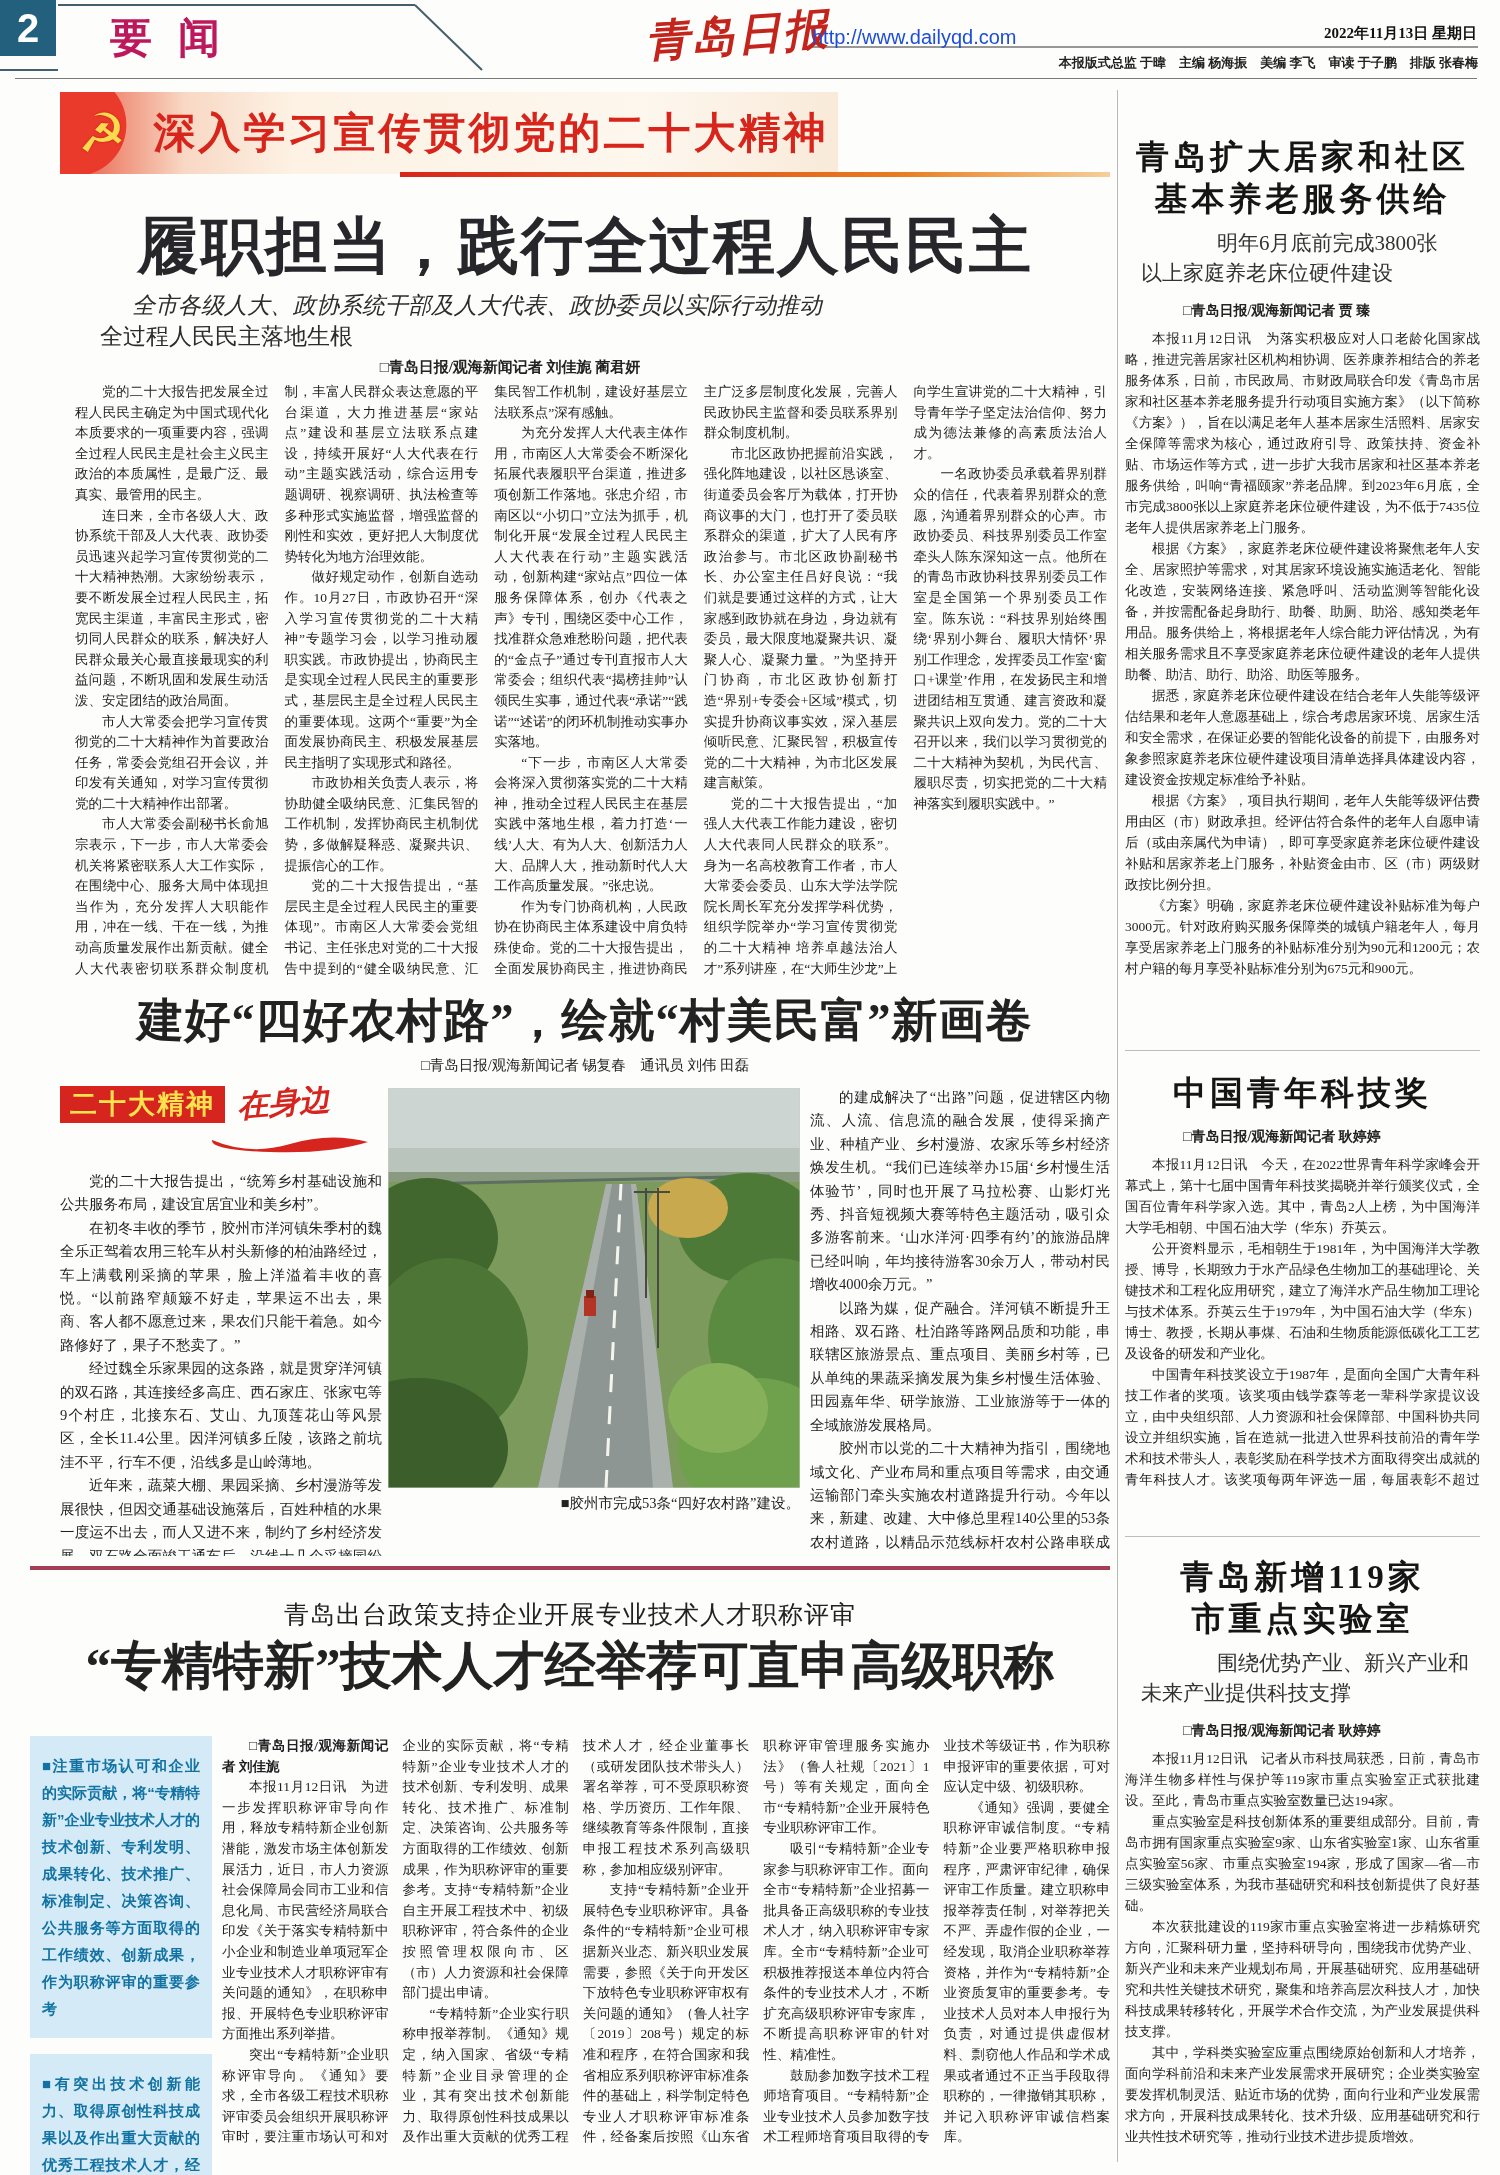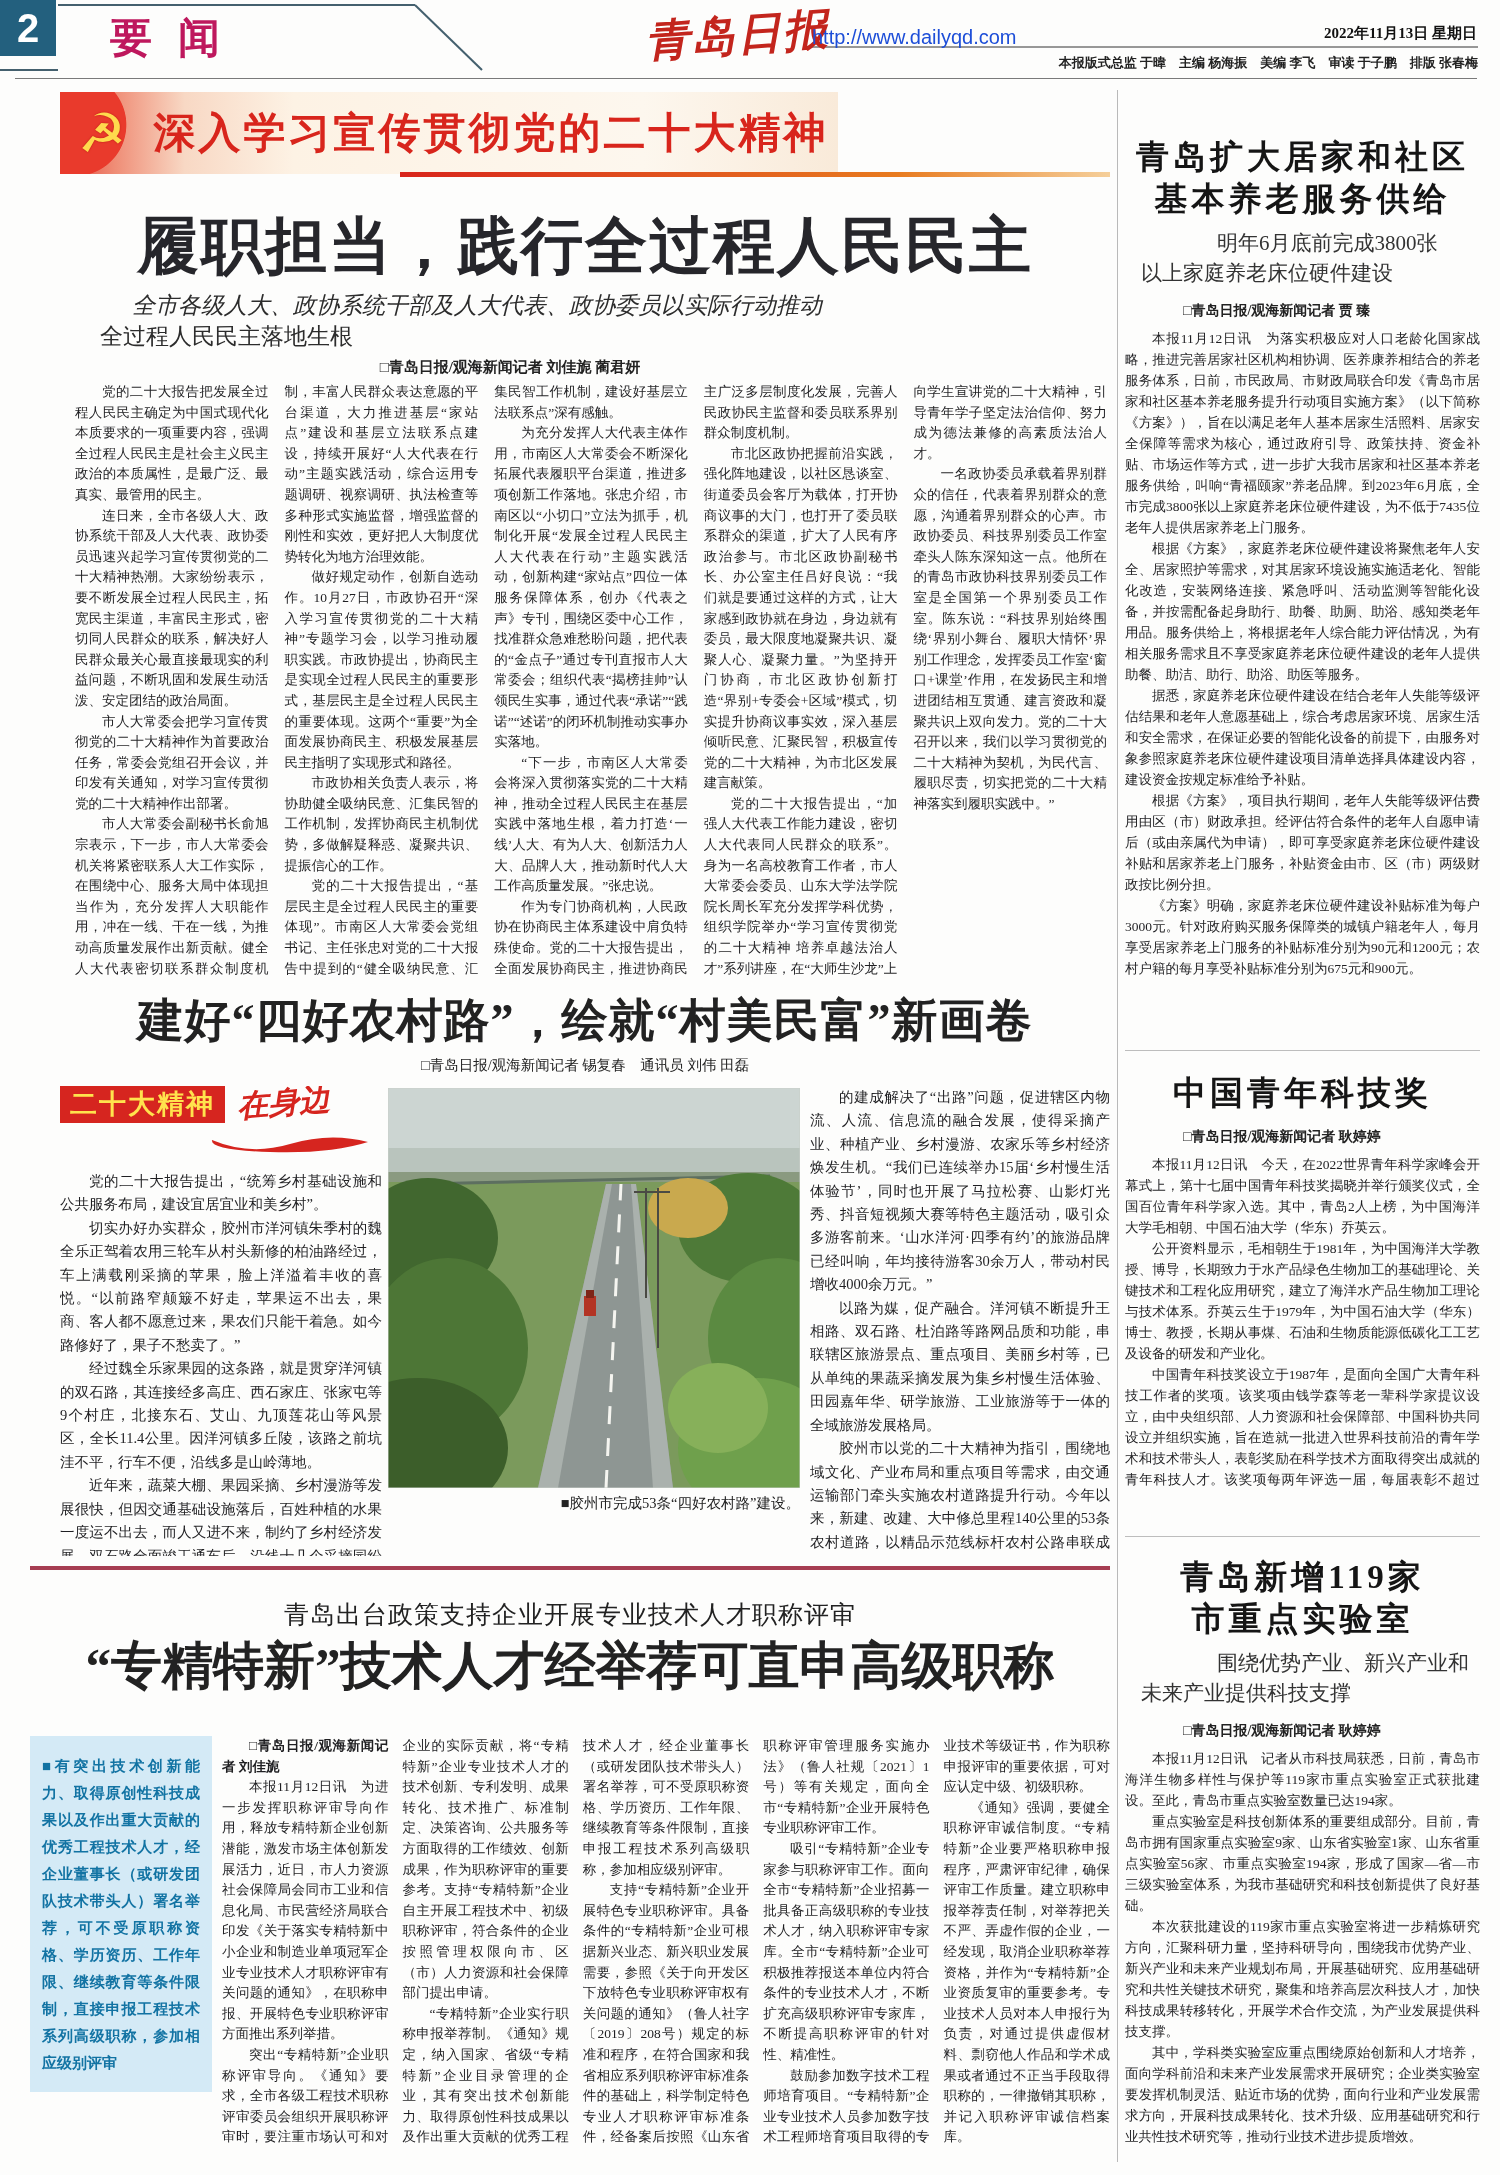--- a/index.html
+++ b/index.html
@@ -165,21 +165,21 @@
 
     <div class="road-left road-col">
       <div class="badge">
         <span class="badge-box">二十大精神</span>
         <span class="badge-script">在身边</span>
         <svg class="badge-swoosh" width="160" height="26" viewBox="0 0 160 26">
           <path d="M2 8 Q 40 24 80 12 T 158 10 Q 120 22 60 20 T 2 8 Z" fill="#d6251f"></path>
         </svg>
       </div>
       <p>党的二十大报告提出，“统筹乡村基础设施和公共服务布局，建设宜居宜业和美乡村”。</p>
-      <p>切实办好办实群众，胶州市洋河镇朱季村的魏全乐正驾着农用三轮车从村头新修的柏油路经过，车上满载刚采摘的苹果，脸上洋溢着丰收的喜悦。“以前路窄颠簸不好走，苹果运不出去，果商、客人都不愿意过来，果农们只能干着急。如今路修好了，果子不愁卖了。”</p>
+      <p>在初冬丰收的季节，胶州市洋河镇朱季村的魏全乐正驾着农用三轮车从村头新修的柏油路经过，车上满载刚采摘的苹果，脸上洋溢着丰收的喜悦。“以前路窄颠簸不好走，苹果运不出去，果商、客人都不愿意过来，果农们只能干着急。如今路修好了，果子不愁卖了。”</p>
       <p>经过魏全乐家果园的这条路，就是贯穿洋河镇的双石路，其连接经多高庄、西石家庄、张家屯等9个村庄，北接东石、艾山、九顶莲花山等风景区，全长11.4公里。因洋河镇多丘陵，该路之前坑洼不平，行车不便，沿线多是山岭薄地。</p>
       <p>近年来，蔬菜大棚、果园采摘、乡村漫游等发展很快，但因交通基础设施落后，百姓种植的水果一度运不出去，而人又进不来，制约了乡村经济发展。双石路全面竣工通车后，沿线十几个采摘园纷纷开展采摘、漫游一体的乡村旅游活动，逐步形成具有全域特色的生态慢行区域。</p>
 
     </div>
 
     <svg class="road-photo" viewBox="0 0 412 400" preserveAspectRatio="none">
       <rect x="0" y="0" width="412" height="110" fill="#ccd5d2"></rect>
       <rect x="0" y="60" width="412" height="30" fill="#b9c4bd"></rect>
       <rect x="0" y="88" width="412" height="312" fill="#7b9a5c"></rect>
       <rect x="0" y="84" width="412" height="10" fill="#8a9a80"></rect>
@@ -209,20 +209,21 @@
       <p>的建成解决了“出路”问题，促进辖区内物流、人流、信息流的融合发展，使得采摘产业、种植产业、乡村漫游、农家乐等乡村经济焕发生机。“我们已连续举办15届‘乡村慢生活体验节’，同时也开展了马拉松赛、山影灯光秀、抖音短视频大赛等特色主题活动，吸引众多游客前来。‘山水洋河·四季有约’的旅游品牌已经叫响，年均接待游客30余万人，带动村民增收4000余万元。”</p>
       <p>以路为媒，促产融合。洋河镇不断提升王相路、双石路、杜泊路等路网品质和功能，串联辖区旅游景点、重点项目、美丽乡村等，已从单纯的果蔬采摘发展为集乡村慢生活体验、田园嘉年华、研学旅游、工业旅游等于一体的全域旅游发展格局。</p>
       <p>胶州市以党的二十大精神为指引，围绕地域文化、产业布局和重点项目等需求，由交通运输部门牵头实施农村道路提升行动。今年以来，新建、改建、大中修总里程140公里的53条农村道路，以精品示范线标杆农村公路串联成片；全市222条村道实现安防工程405.5公里；新开、延伸4条公交线路，建设27处公交站点，建设53处港湾式候车亭，打通了群众出行“最后一米”，切实办好办实群众“家门口”的民生实事。</p>
     </div>
   </section>
 
   <section class="abs talent">
     <div class="talent-kicker">青岛出台政策支持企业开展专业技术人才职称评审</div>
     <h2 class="talent-headline">“专精特新”技术人才经举荐可直申高级职称</h2>
     <div class="talent-hl">
+      <div class="hl-box">■注重市场认可和企业的实际贡献，将“专精特新”企业专业技术人才的技术创新、专利发明、成果转化、技术推广、标准制定、决策咨询、公共服务等方面取得的工作绩效、创新成果，作为职称评审的重要参考</div>
       <div class="hl-box">■有突出技术创新能力、取得原创性科技成果以及作出重大贡献的优秀工程技术人才，经企业董事长（或研发团队技术带头人）署名举荐，可不受原职称资格、学历资历、工作年限、继续教育等条件限制，直接申报工程技术系列高级职称，参加相应级别评审</div>
     </div>
     <div class="talent-body">
       <p class="byline-inline">□青岛日报/观海新闻记者 刘佳旎</p>
       <p>本报11月12日讯　为进一步发挥职称评审导向作用，释放专精特新企业创新潜能，激发市场主体创新发展活力，近日，市人力资源社会保障局会同市工业和信息化局、市民营经济局联合印发《关于落实专精特新中小企业和制造业单项冠军企业专业技术人才职称评审有关问题的通知》，在职称申报、开展特色专业职称评审方面推出系列举措。</p>
       <p>突出“专精特新”企业职称评审导向。《通知》要求，全市各级工程技术职称评审委员会组织开展职称评审时，要注重市场认可和对企业的实际贡献，将“专精特新”企业专业技术人才的技术创新、专利发明、成果转化、技术推广、标准制定、决策咨询、公共服务等方面取得的工作绩效、创新成果，作为职称评审的重要参考。支持“专精特新”企业自主开展工程技术中、初级职称评审，符合条件的企业按照管理权限向市、区（市）人力资源和社会保障部门提出申请。</p>
       <p>“专精特新”企业实行职称申报举荐制。《通知》规定，纳入国家、省级“专精特新”企业目录管理的企业，其有突出技术创新能力、取得原创性科技成果以及作出重大贡献的优秀工程技术人才，经企业董事长（或研发团队技术带头人）署名举荐，可不受原职称资格、学历资历、工作年限、继续教育等条件限制，直接申报工程技术系列高级职称，参加相应级别评审。</p>
       <p>支持“专精特新”企业开展特色专业职称评审。具备条件的“专精特新”企业可根据新兴业态、新兴职业发展需要，参照《关于向开发区下放特色专业职称评审权有关问题的通知》（鲁人社字〔2019〕208号）规定的标准和程序，在符合国家和我省相应系列职称评审标准条件的基础上，科学制定特色专业人才职称评审标准条件，经备案后按照《山东省职称评审管理服务实施办法》（鲁人社规〔2021〕1号）等有关规定，面向全市“专精特新”企业开展特色专业职称评审工作。</p>
       <p>吸引“专精特新”企业专家参与职称评审工作。面向全市“专精特新”企业招募一批具备正高级职称的专业技术人才，纳入职称评审专家库。全市“专精特新”企业可积极推荐报送本单位内符合条件的专业技术人才，不断扩充高级职称评审专家库，不断提高职称评审的针对性、精准性。</p>
       <p>鼓励参加数字技术工程师培育项目。“专精特新”企业专业技术人员参加数字技术工程师培育项目取得的专业技术等级证书，作为职称申报评审的重要依据，可对应认定中级、初级职称。</p>

